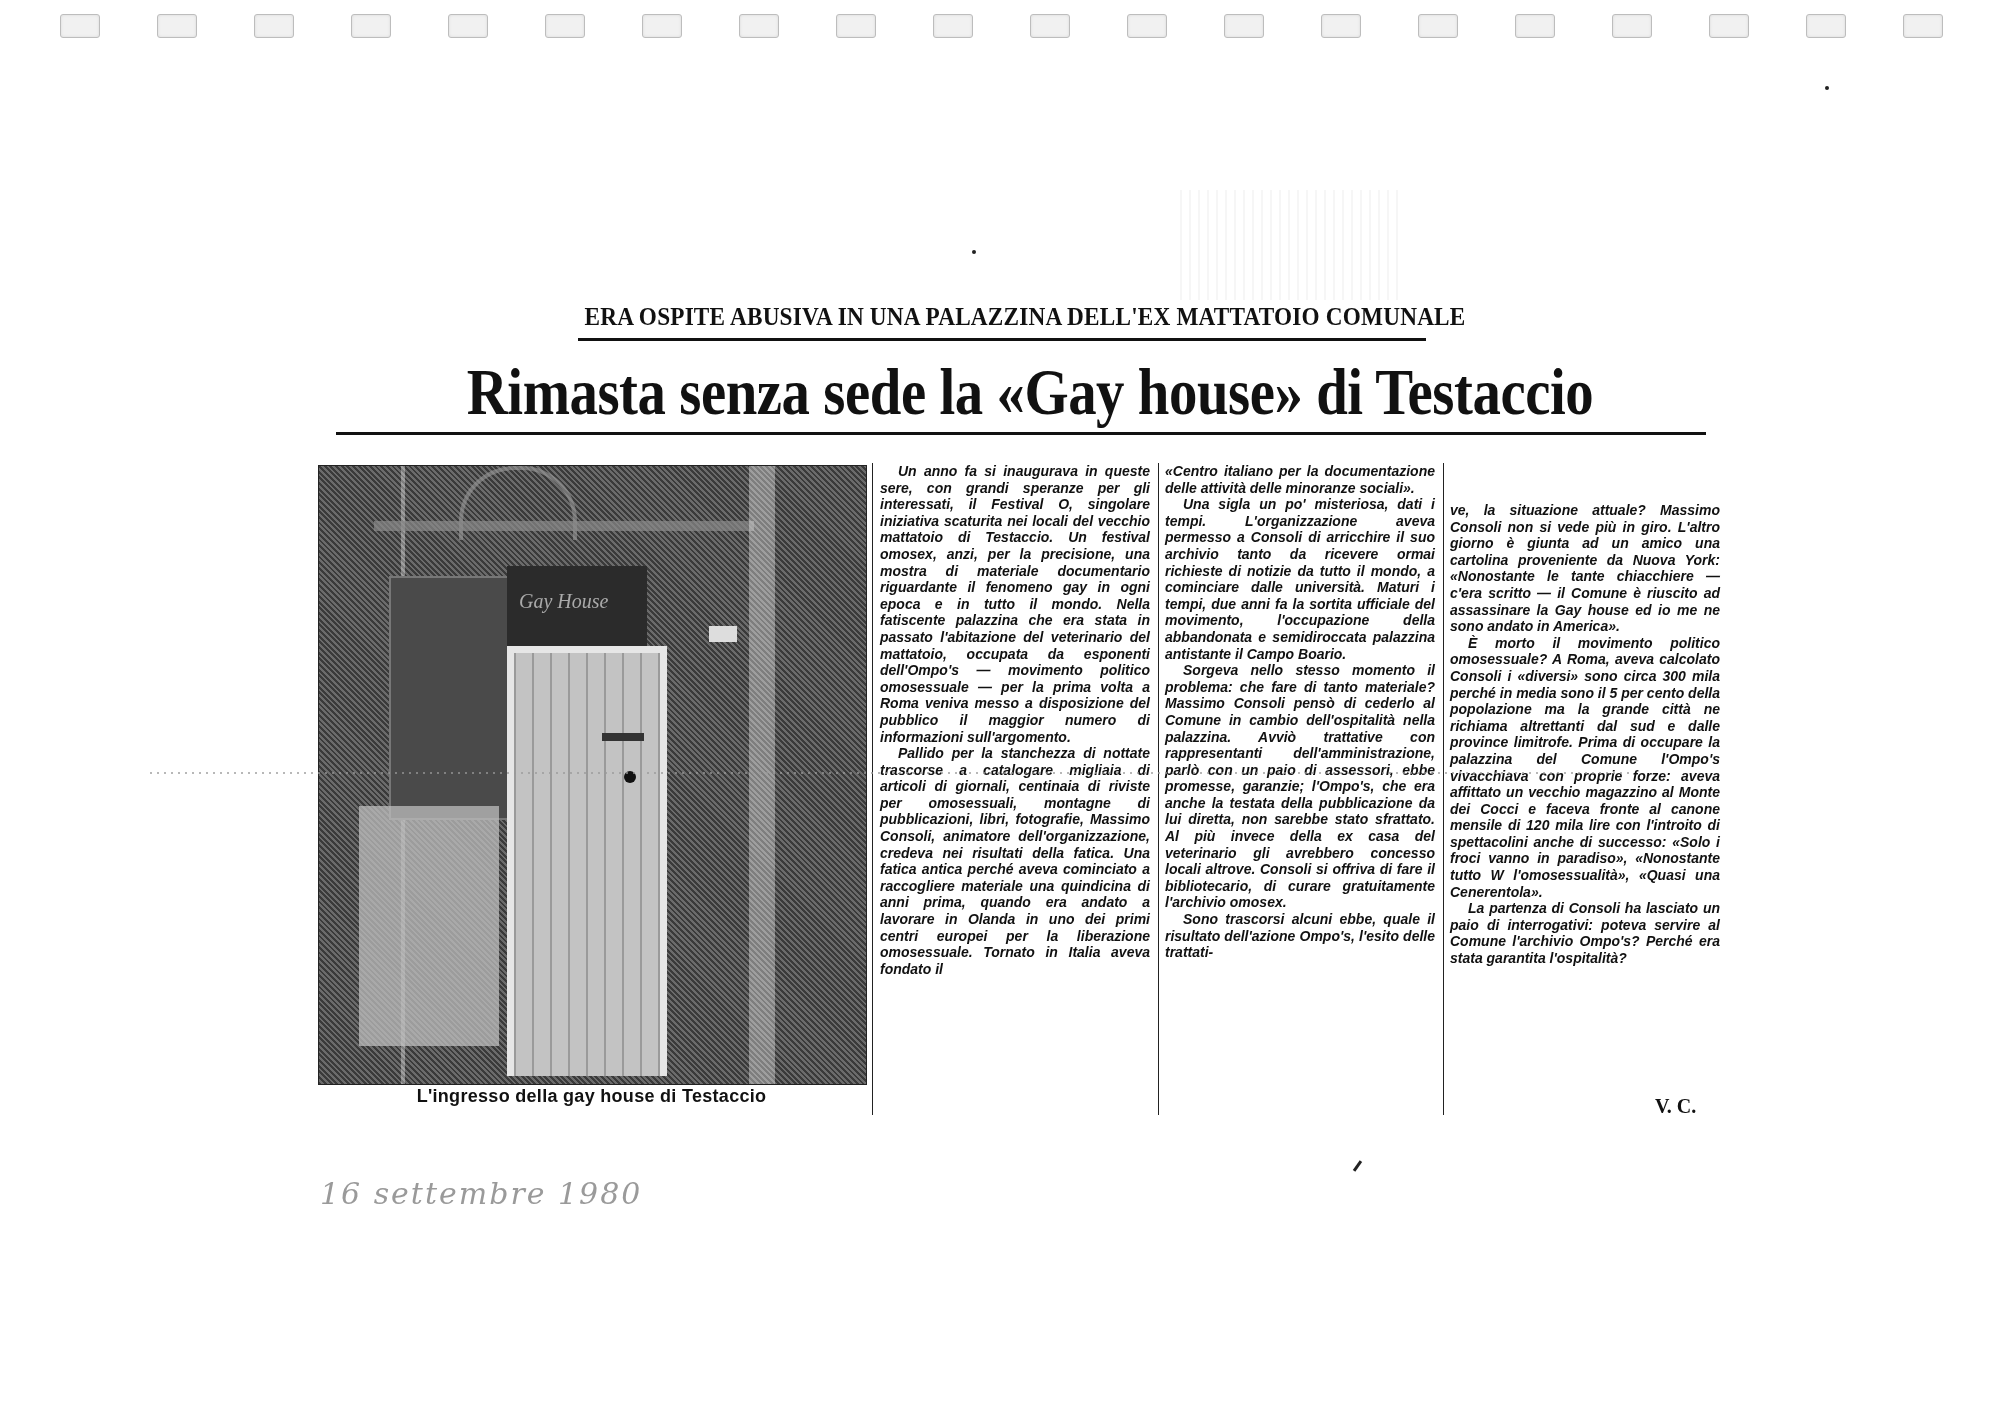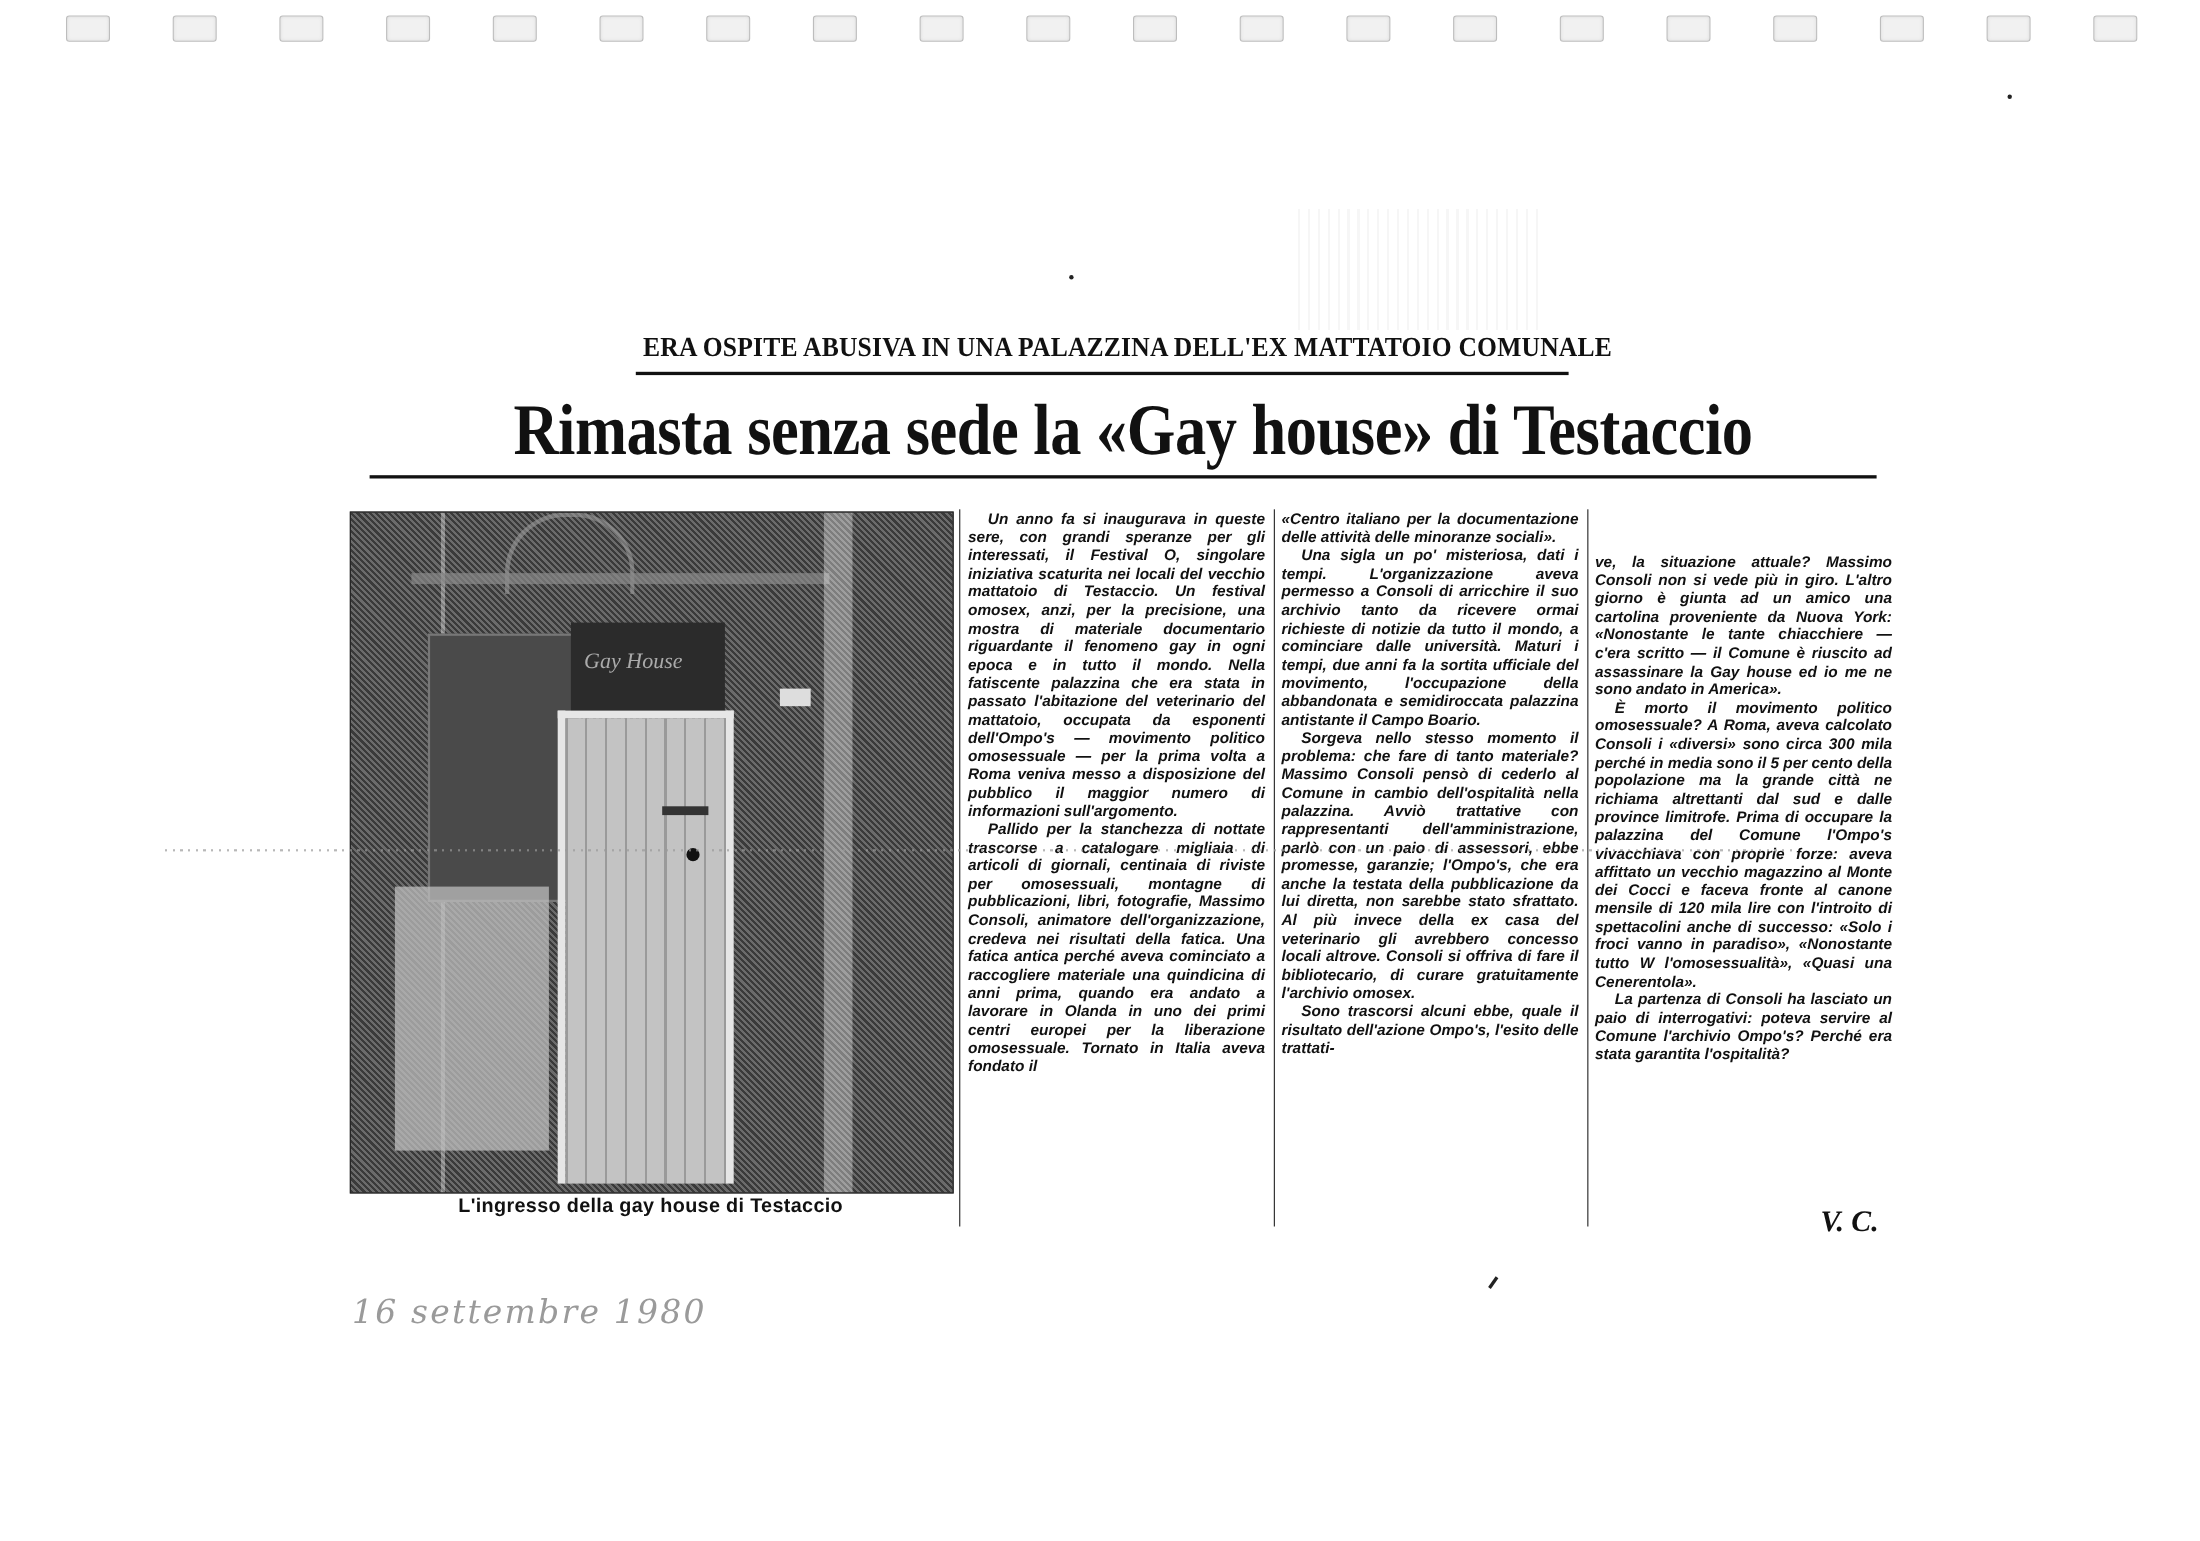--- a/index.html
+++ b/index.html
@@ -41,21 +41,21 @@
     overflow:hidden; border:1px solid #222;
   }
   .photo .arch {
     position:absolute; left:140px; top:0; width:110px; height:70px; border:4px solid #999;
     border-bottom:none; border-radius:55px 55px 0 0; opacity:0.6;
   }
   .photo .lintel {
     position:absolute; left:55px; top:55px; width:380px; height:10px; background:#8a8a8a; opacity:0.7;
   }
   .photo .sign {
-    position:absolute; left:200px; top:100px; width:140px; height:85px; background:#2b2b2b;
+    position:absolute; left:188px; top:100px; width:140px; height:85px; background:#2b2b2b;
   }
   .photo .sign span {
     position:absolute; left:12px; top:24px; color:#aaa; font-family:"Liberation Serif", serif;
     font-style:italic; font-size:20px;
   }
   .photo .panel-left {
     position:absolute; left:70px; top:110px; width:135px; height:240px; background:#4a4a4a; border:2px solid #777;
   }
   .photo .plate {
     position:absolute; left:390px; top:160px; width:28px; height:16px; background:#ddd;
@@ -88,21 +88,21 @@
     font-size:14px; line-height:16.6px; text-align:justify; hyphens:manual;
   }
   .col p { margin:0; text-indent:18px; }
   .col p.noindent { text-indent:0; }
   .col1 { left:880px; }
   .col2 { left:1165px; }
   .col3 { left:1450px;margin-top:39px; }
   .vrule { position:absolute; top:463px; width:1px; height:652px; background:#222; }
   .signature {
     position:absolute; left:1655px; top:1095px; font-family:"Liberation Serif", serif;
-    font-weight:bold; font-size:27px;font-style:italic;
+    font-weight:bold; font-size:20px;
   }
   .handwriting {
     position:absolute; left:320px; top:1170px; color:#9a9a9a;
     font-family:"DejaVu Serif", serif; font-style:italic; font-size:30px; line-height:48px;
     letter-spacing:2px;
   }
   .fold-dots {
     position:absolute; left:150px; top:772px; width:1480px; height:2px;
     background: repeating-linear-gradient(90deg, #999 0 2px, transparent 2px 7px); opacity:0.7;
   }

